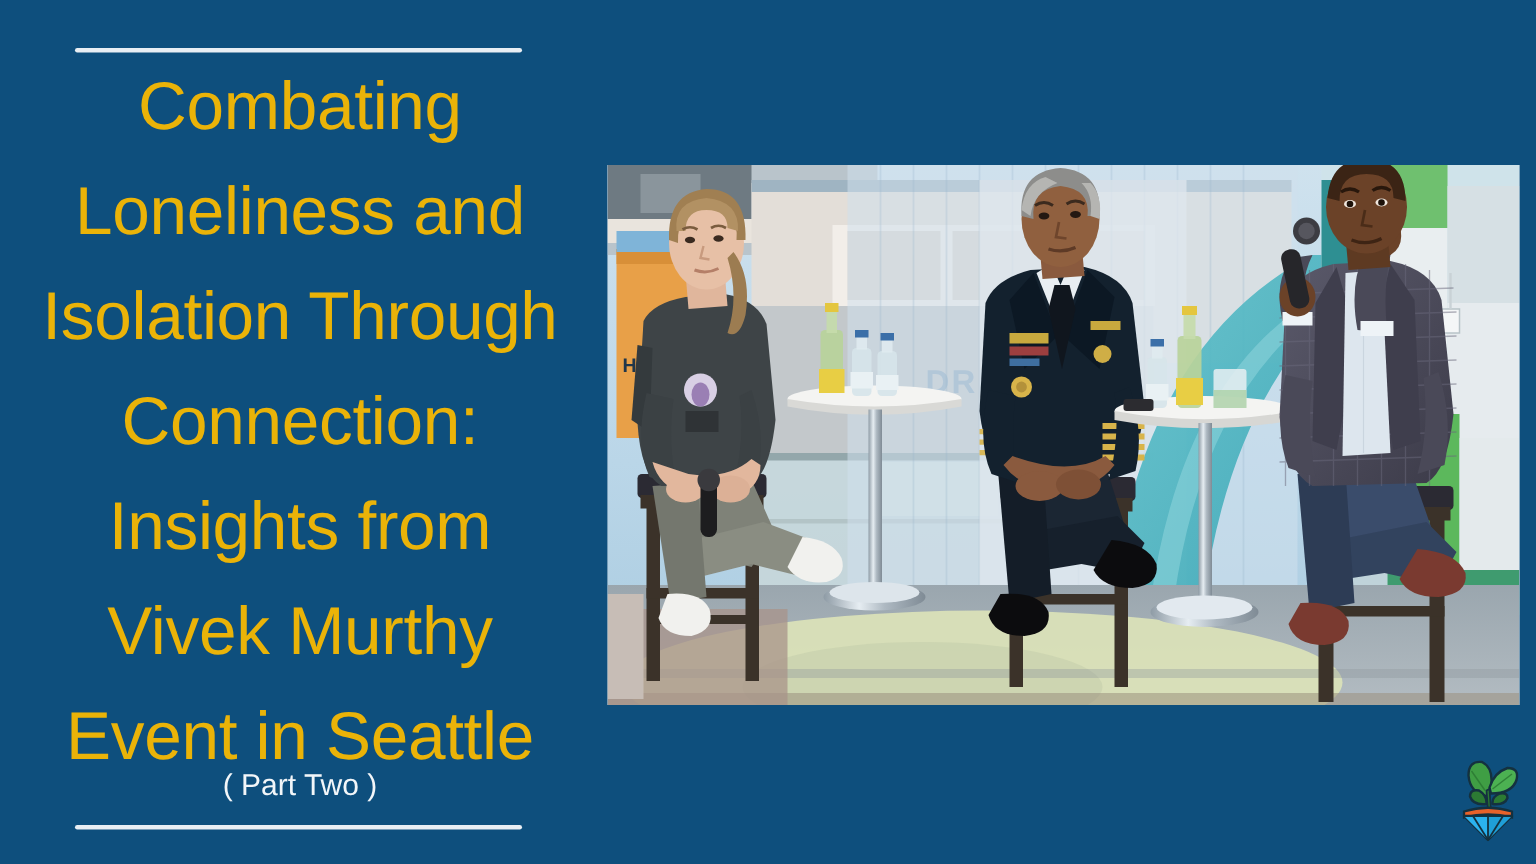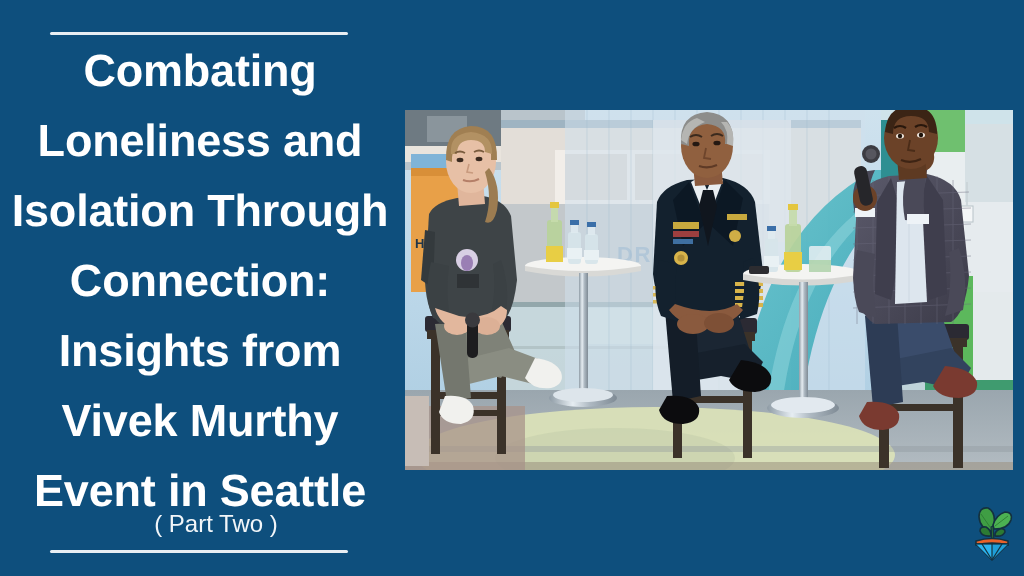--- a/index.html
+++ b/index.html
@@ -45,37 +45,37 @@
   }
   #rule-top    { top: 32px; }
   #rule-bottom { top: 550px; }
 
   #headline {
     position: absolute;
     left: 0;
     top: 36px;
     width: 400px;
     text-align: center;
-    color: #ffffff;
+    color: #eab308;
     font-size: 45px;
     line-height: 70px;
-    font-weight: 700;
+    font-weight: 400;
     letter-spacing: -0.2px;
     white-space: pre-line;
     text-rendering: geometricPrecision;
   }
 
   #subtitle {
     position: absolute;
-    left: 16px;
+    left: 0;
     top: 508px;
     width: 400px;
     text-align: center;
     color: #F2F6F9;
-    font-size: 24px;
+    font-size: 20px;
     line-height: 32px;
     font-weight: 400;
   }
 
   
   #photo {
     position: absolute;
     left: 405px;
     top: 110px;
     width: 608px;

